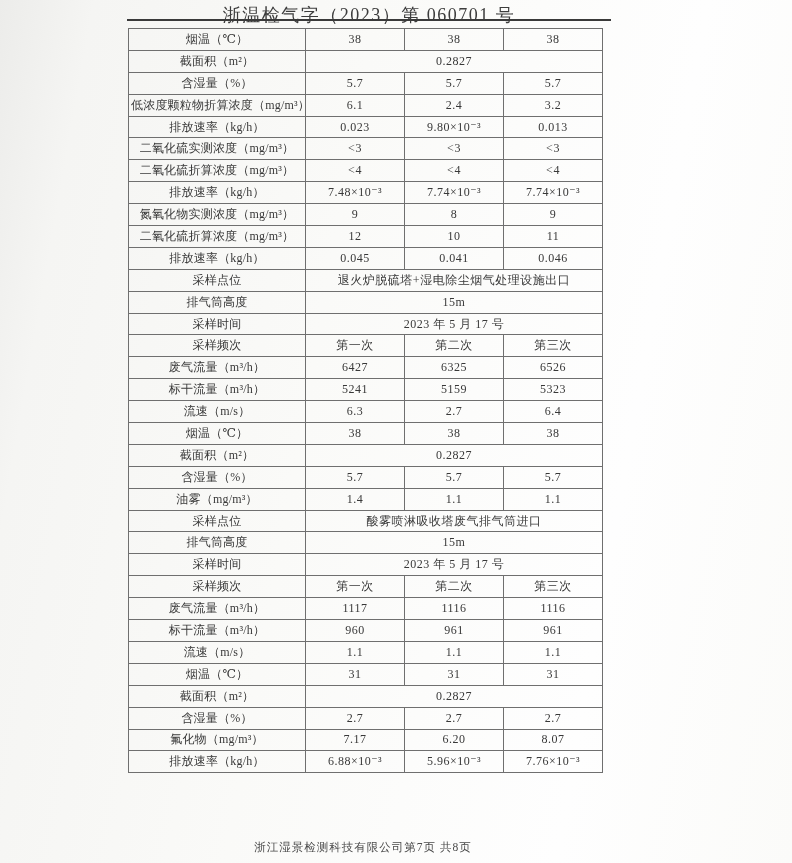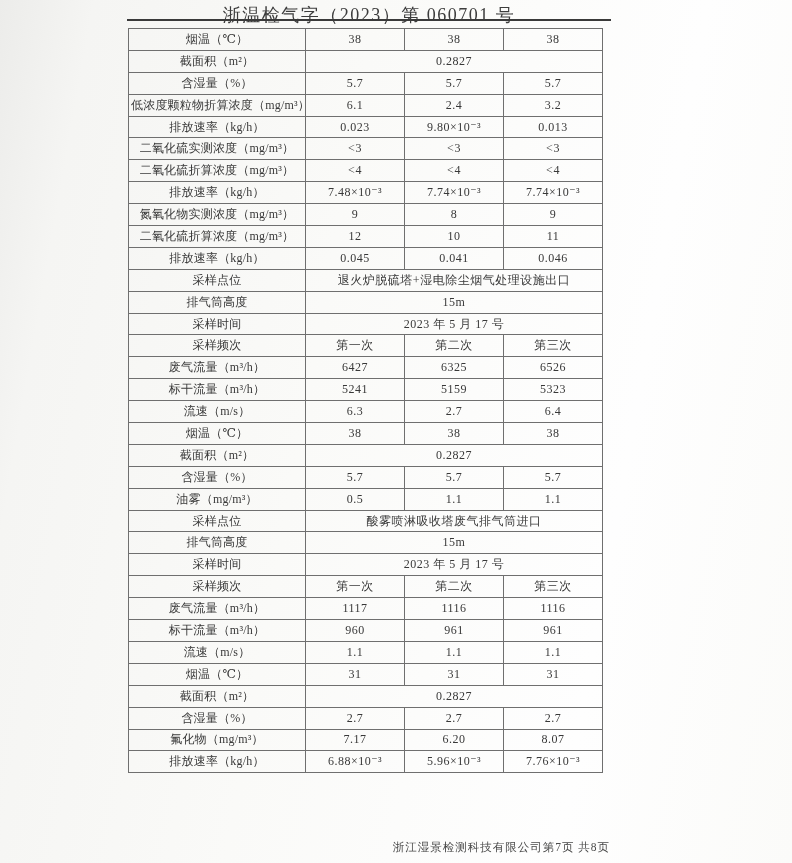--- a/index.html
+++ b/index.html
@@ -60,21 +60,21 @@
   }
   table.report td.label-cell {
     letter-spacing: 0.2px;
   }
   .footer {
     position: absolute;
     left: 116px;
     top: 840px;
     width: 494px;
     display: flex;
-    justify-content: flex-end;
+    justify-content: center;
     font-size: 11.5px;
     color: #4a4a4a;
     letter-spacing: 1px;
   }
 </style>
 </head>
 <body>
 
 <div class="page">
 
@@ -201,21 +201,21 @@
           <td colspan="3">0.2827</td>
         </tr>
         <tr>
           <td class="label-cell">含湿量（%）</td>
           <td>5.7</td>
           <td>5.7</td>
           <td>5.7</td>
         </tr>
         <tr>
           <td class="label-cell">油雾（mg/m³）</td>
-          <td>0.5</td>
+          <td>1.4</td>
           <td>1.1</td>
           <td>1.1</td>
         </tr>
         <tr>
           <td class="label-cell">采样点位</td>
           <td colspan="3">酸雾喷淋吸收塔废气排气筒进口</td>
         </tr>
         <tr>
           <td class="label-cell">排气筒高度</td>
           <td colspan="3">15m</td>

